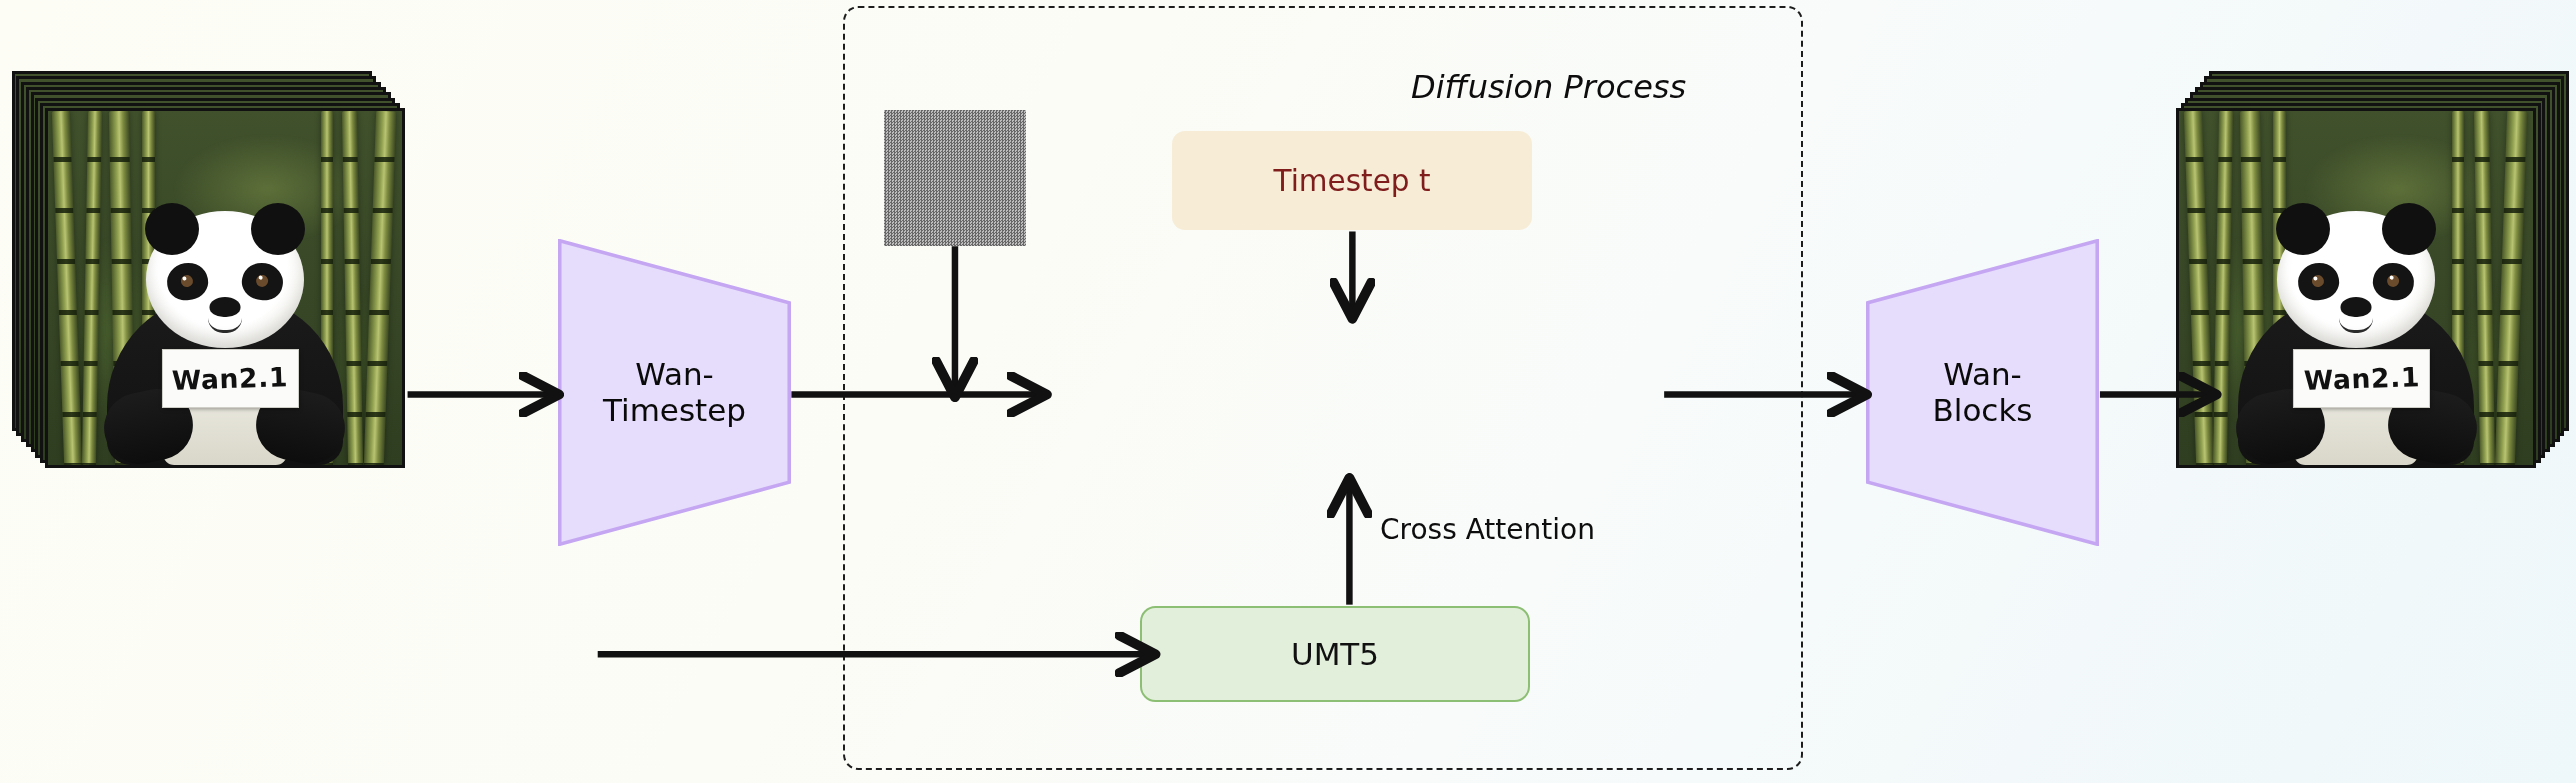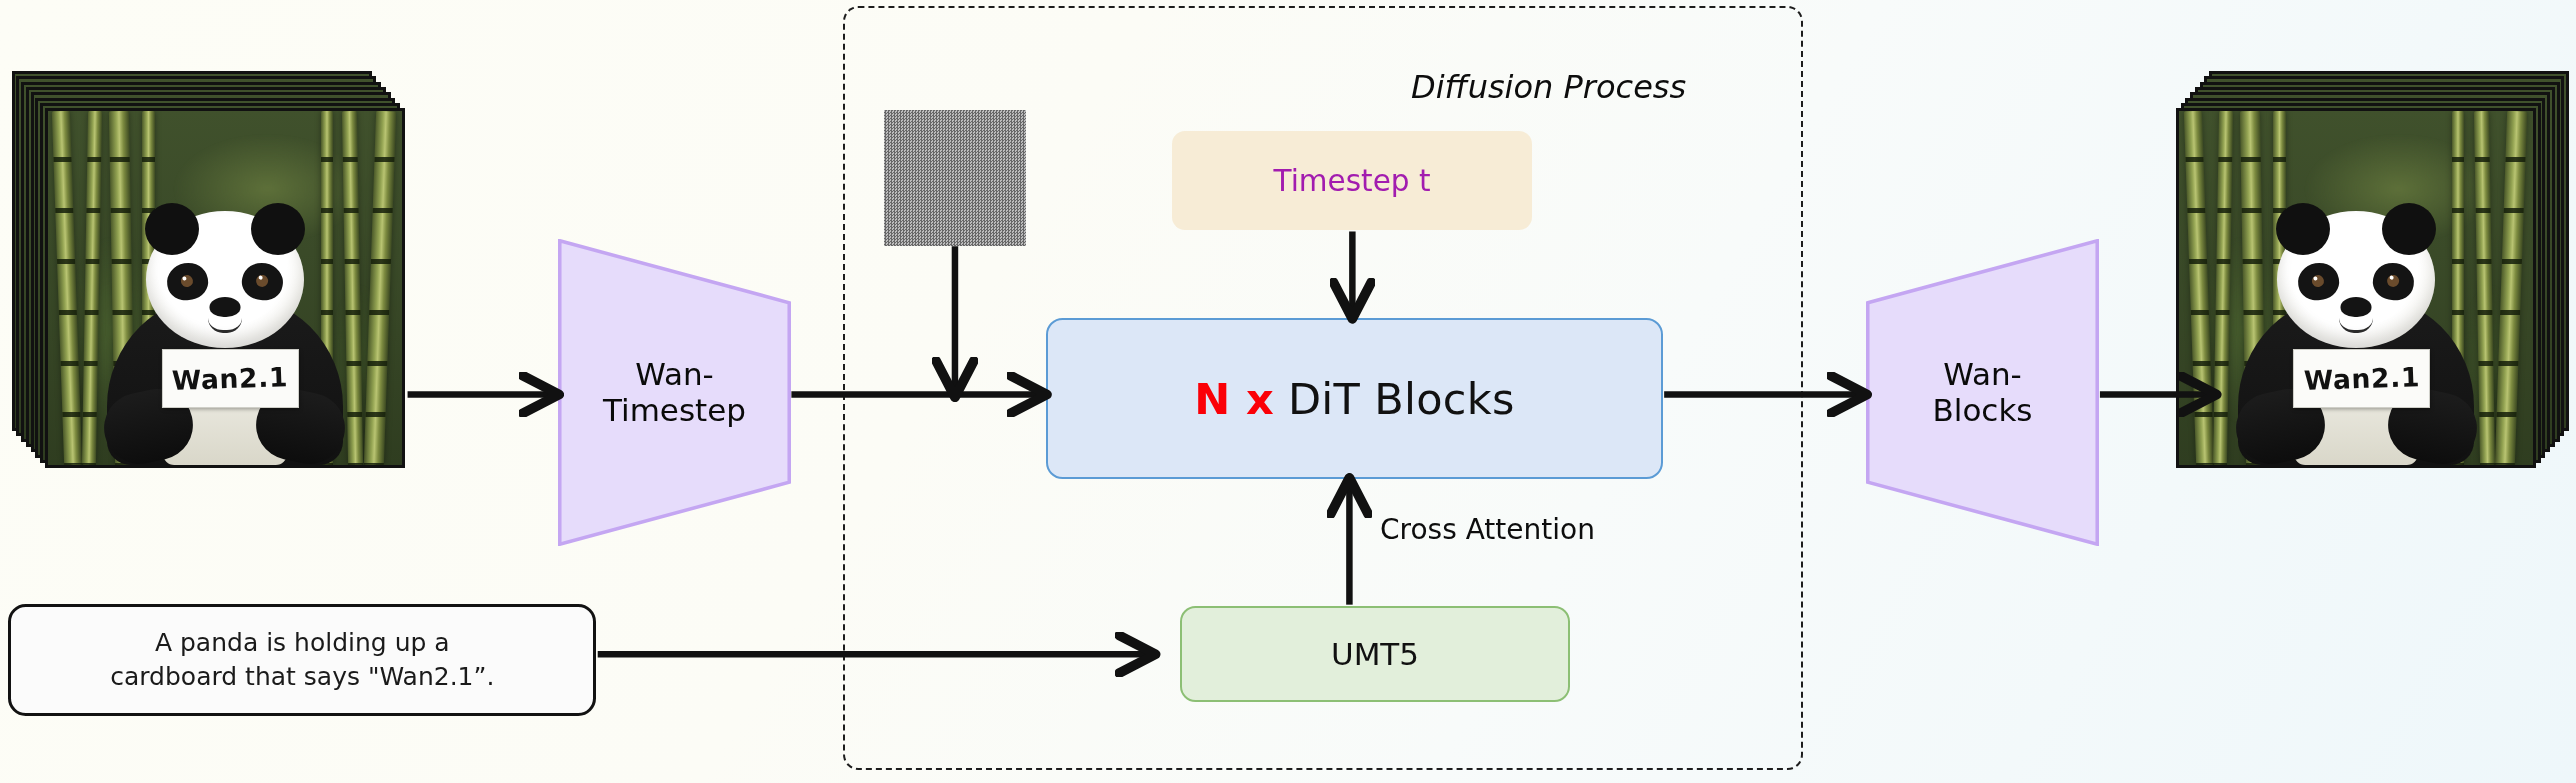--- a/index.html
+++ b/index.html
@@ -101,21 +101,21 @@
   .box{
     position:absolute;display:flex;align-items:center;justify-content:center;
     box-sizing:border-box;text-align:center;
   }
   .box-dit{
     background:#dce7f7;border:2.4px solid #5b9bd5;border-radius:16.5px;
     font-size:43px;color:#111;letter-spacing:0.3px;
   }
   .box-dit .nx{color:#fb0007;font-weight:700;}
   .box-time{
-    background:#f7ecd6;border-radius:13px;font-size:29.5px;color:#a21caf;
+    background:#f7ecd6;border-radius:13px;font-size:29.5px;color:#7f1d1d;
   }
   .box-umt5{
     background:#e2efdb;border:2.4px solid #8cbf74;border-radius:15.4px;
     font-size:31px;color:#111;
   }
   .box-prompt{
     background:#fbfbfb;border:3px solid #121212;border-radius:17.7px;
     font-size:25px;color:#1a1a1a;line-height:1.35;padding:0 15.4px;
   }
 
@@ -247,27 +247,22 @@
 
   <div class="dashed-region" style="left:843px;top:5.9px;width:960px;height:764px;"></div>
   <div class="region-title" style="left:1411px;top:25px;margin-top:43px;">Diffusion Process</div>
 
   <div class="noise" style="left:884px;top:110px;width:142px;height:136px;"></div>
 
   <div class="box box-time" style="left:1172px;top:131px;width:360px;height:99px;">
     <span>Timestep t</span>
   </div>
 
-  <div class="box box-dit" style="left:1046px;top:318px;width:617px;height:161px;">
-    <span>
-      <span class="nx">N</span><span class="nx x">&nbsp;</span><span class="nx x">x</span>&nbsp;<span>DiT Blocks</span>
-    </span>
-  </div>
-
-  <div class="box box-umt5" style="left:1180px;top:606px;width:390px;height:96px;">
+
+  <div class="box box-umt5" style="left:1140px;top:606px;width:390px;height:96px;">
     <span>UMT5</span>
   </div>
 
   <div class="edge-label" style="left:1380px;top:513px;">Cross Attention</div>
 
   <div class="trap" style="left:1866px;top:239px;width:233px;height:307px;">
     <svg viewBox="0 0 395 520" preserveAspectRatio="none">
       <polygon points="3,108 392,3 392,517 3,412" fill="#e6dcfb" stroke="#c4a6f2" stroke-width="6"></polygon>
     </svg>
     <div class="tlabel">
@@ -349,24 +344,20 @@
             <div class="p-mouth"></div>
           </div>
           <div class="p-sign">
             <span>Wan2.1</span>
           </div>
         </div>
       </div>
     </div>
   </div>
 
-  <div class="box box-prompt" style="left:8.3px;top:604px;width:588px;height:112px;flex-direction:column;">
-    <div>A panda is holding up a</div>
-    <div>cardboard that says "Wan2.1”.</div>
-  </div>
 
   <svg class="wires" viewBox="0 0 4362 1326" width="2576" height="783">
     <defs>
       <marker id="ah" markerWidth="7" markerHeight="7" refX="5.4" refY="3.5" orient="auto" markerUnits="strokeWidth">
         <path d="M0.6,0.6 L6.2,3.5 L0.6,6.4" fill="none" stroke="#111" stroke-width="1.5" stroke-linecap="round" stroke-linejoin="round"></path>
       </marker>
     </defs>
     <g stroke="#111" stroke-width="11" fill="none" marker-end="url(#ah)">
 
       <line x1="690" y1="668" x2="938" y2="668"></line>

